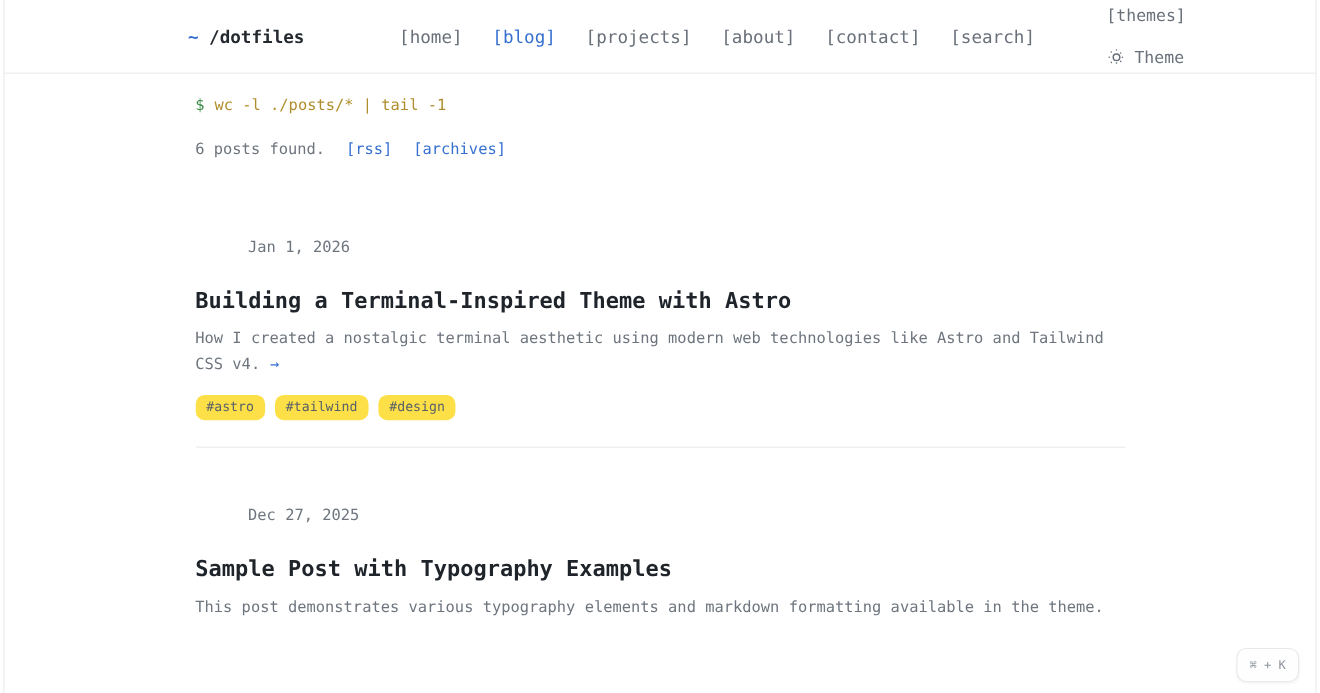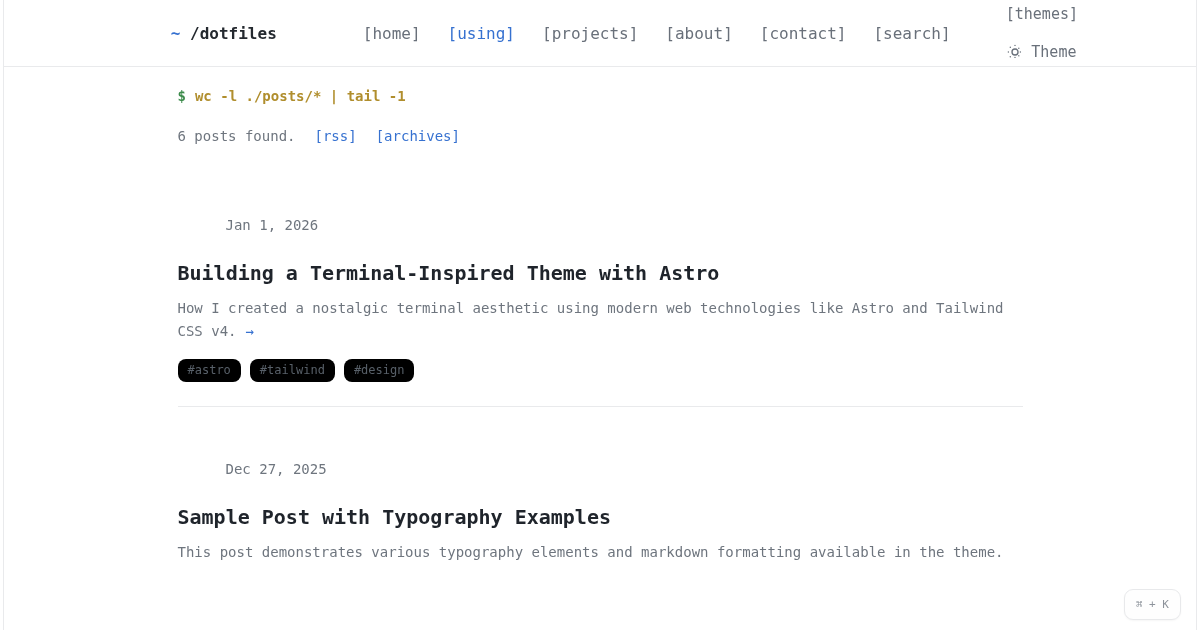--- a/index.html
+++ b/index.html
@@ -81,21 +81,20 @@
     font-weight: 600;
     letter-spacing: 0.5px;
     color: #b08e2d;
     white-space: nowrap;
   }
   .hero-title .prompt { color: #3c8b4b; margin-right: 2px; }
   .hero-command {
     margin-top: 21px;
     font-size: 14px;
     color: #b08e2d;
-    font-weight: bold;
   }
   .hero-command .prompt { color: #3c8b4b; margin-right: 9px; }
   .hero-meta {
     margin-top: 24px;
     font-size: 14px;
     color: #6e757e;
   }
   .hero-meta a {
     color: #3671d0;
     text-decoration: none;
@@ -123,21 +122,21 @@
   }
   .read-more-arrow {
     color: #3671d0;
     text-decoration: none;
     margin-left: 9px;
     cursor: pointer;
   }
   .tag-row { margin-top: 16px; display: flex; gap: 9px; }
   .tag {
     display: inline-block;
-    background: #000000;
+    background: #fde047;
     color: #586069;
     font-size: 12px;
     line-height: 1;
     padding: 5px 10px 6px;
     border-radius: 8px;
     text-decoration: none;
     cursor: pointer;
   }
   .post-divider {
     border: none;
@@ -164,21 +163,21 @@
 <body>
 
 <div class="frame">
 
   <header class="site-header">
     <a class="logo">
       <span class="tilde">~ </span><span>/dotfiles</span>
     </a>
     <nav class="main-nav" id="main-nav">
         <a class="nav-link">[home]</a>
-        <a class="nav-link active">[using]</a>
+        <a class="nav-link active">[blog]</a>
         <a class="nav-link">[projects]</a>
         <a class="nav-link">[about]</a>
         <a class="nav-link">[contact]</a>
         <a class="nav-link">[search]</a>
       </nav>
     <div class="header-right">
       <a class="themes-link">[themes]</a>
       <button class="theme-toggle">
         <span class="sun-icon">
           <svg viewBox="0 0 24 24" width="16" height="16" fill="none" stroke="#69707a" stroke-width="2" stroke-linecap="round" stroke-dasharray="0.1 3.4">

